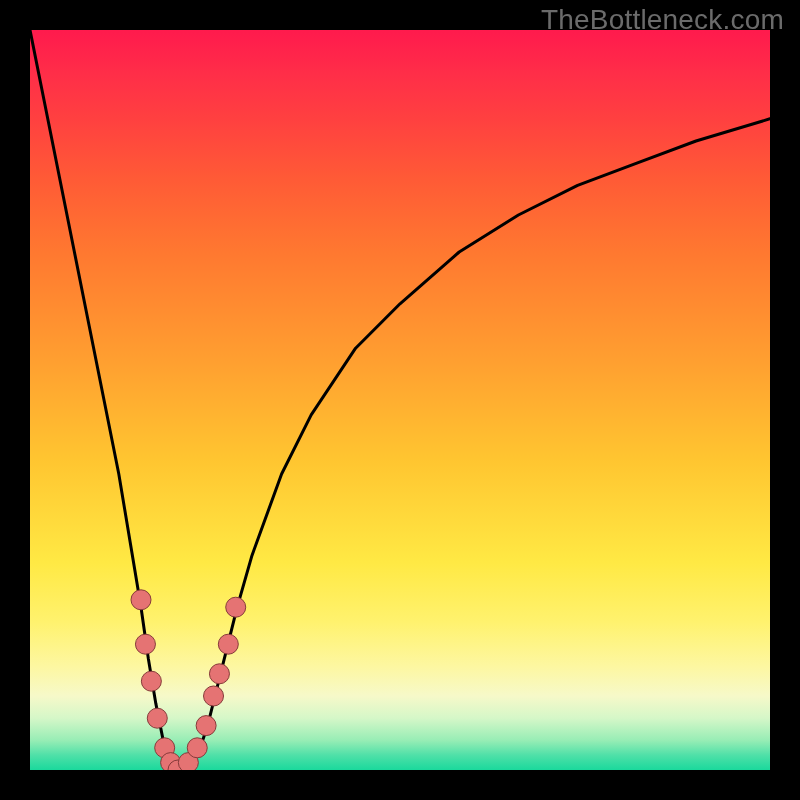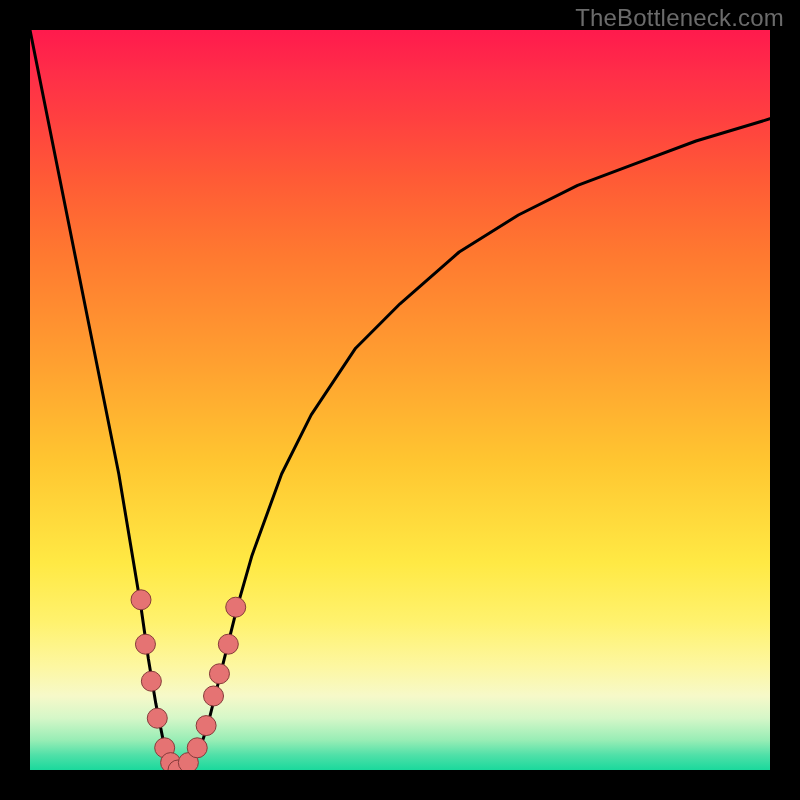--- a/index.html
+++ b/index.html
@@ -44,21 +44,21 @@
   }
   .plot-area svg {
     position: absolute;
     left: 0;
     top: 0;
   }
   .watermark {
     position: absolute;
     top: 4px;
     right: 16px;
-    font-size: 24px;
+    font-size: 28px;
     color: #6b6b6b;
     letter-spacing: 0.2px;
     font-weight: 500;
   }
 </style>
 </head>
 <body>
 
 <div class="frame">
   <div class="plot-area">

